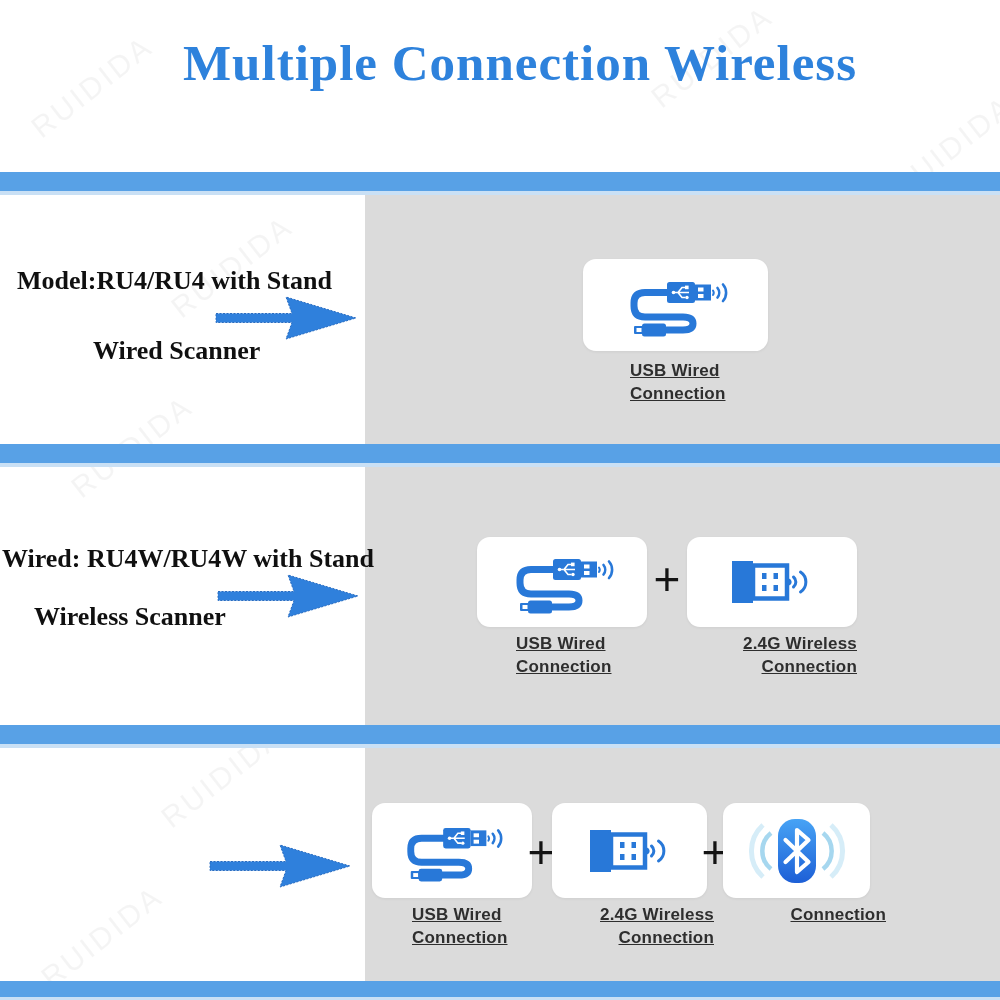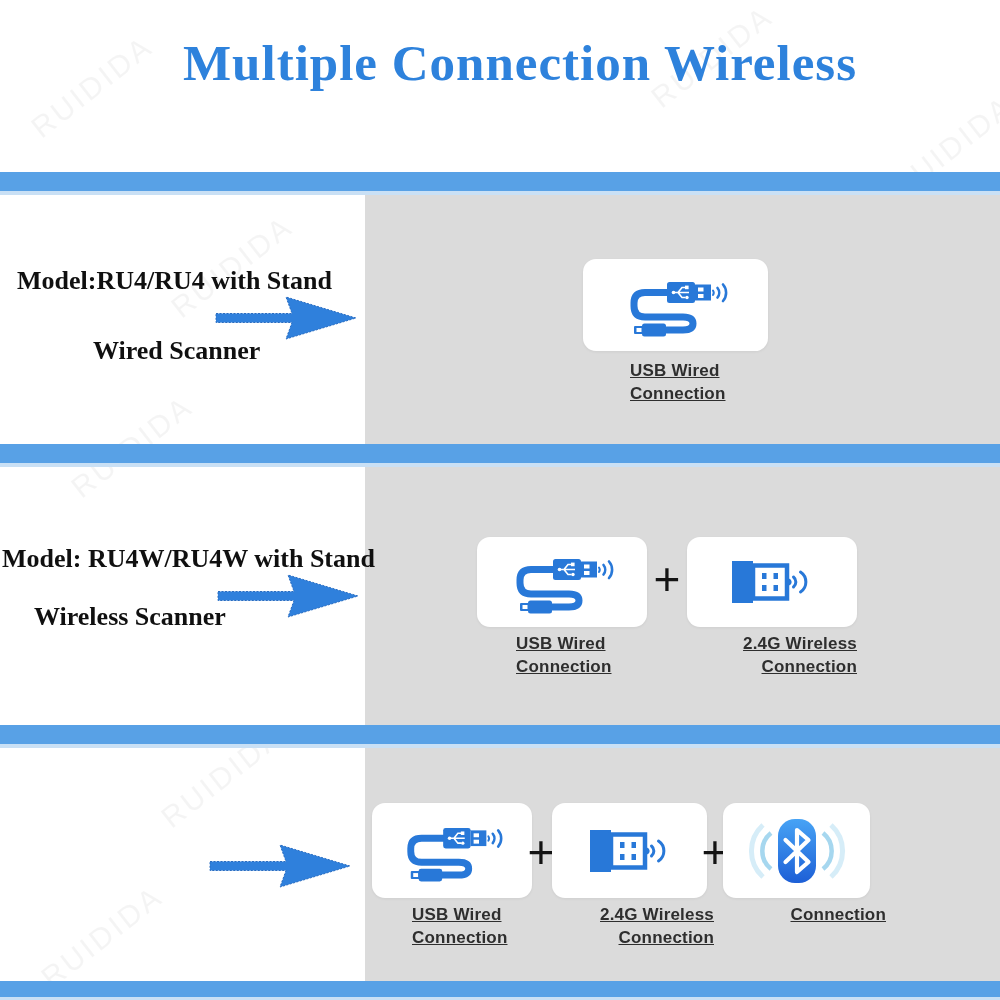--- a/index.html
+++ b/index.html
@@ -101,21 +101,21 @@
       <path d="M92,17.5 a4,4 0 0 1 0,4.5" stroke="#2878d8" stroke-width="2" fill="none" stroke-linecap="round"></path>
       <path d="M96.5,15 a7.5,7.5 0 0 1 0,9.5" stroke="#2878d8" stroke-width="2.6" fill="none" stroke-linecap="round"></path>
       <path d="M102,11.5 a12.5,12.5 0 0 1 0,16.5" stroke="#2878d8" stroke-width="2.6" fill="none" stroke-linecap="round"></path>
     </svg>
   </div>
   <div class="clabel" style="left:630px;top:359px">
     <span>USB Wired</span>
     <span>Connection</span>
   </div>
 
-  <div class="model" style="left:2px;top:544px">Model: RU4W/RU4W with Stand</div>
+  <div class="model" style="left:2px;top:544px">Wired: RU4W/RU4W with Stand</div>
   <div class="scanner-type" style="left:34px;top:602px">Wireless Scanner</div>
   <svg class="arrow" style="left:210px;top:570px" width="150" height="52" viewBox="0 0 150 52">
     <polygon points="8,21.5 84,21.5 78,5 148,26 78,47 84,30.5 8,30.5" fill="#2f80dc" stroke="#2a6cc0" stroke-width="1" stroke-dasharray="2,1.5"></polygon>
   </svg>
 
   <div class="card" style="left:477px;top:537px;width:170px;height:90px">
     <svg width="110" height="64" viewBox="0 0 110 64">
       <path d="M48,19.5 H24 Q13,19.5 13,30 V33 Q13,44 24,44 H62 Q72,44 72,50.5 Q72,57 62,57 H40" fill="none" stroke="#2878d8" stroke-width="7" stroke-linecap="round"></path>
       <rect x="13" y="53" width="10" height="8" rx="1" fill="#2878d8"></rect>
       <rect x="15.5" y="55" width="5" height="4" fill="#ffffff"></rect>

